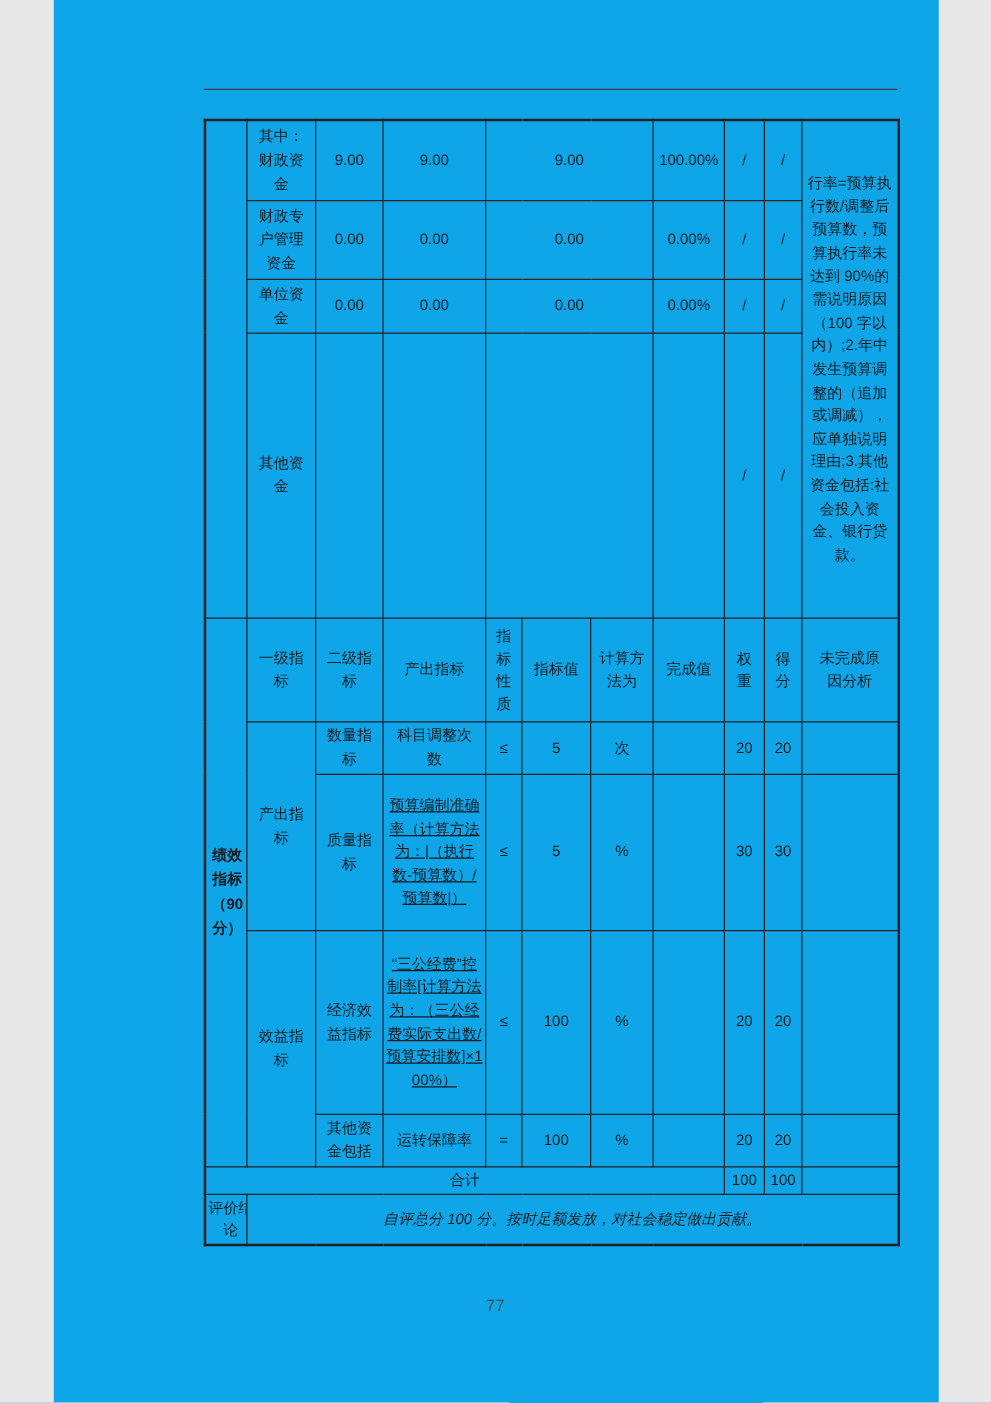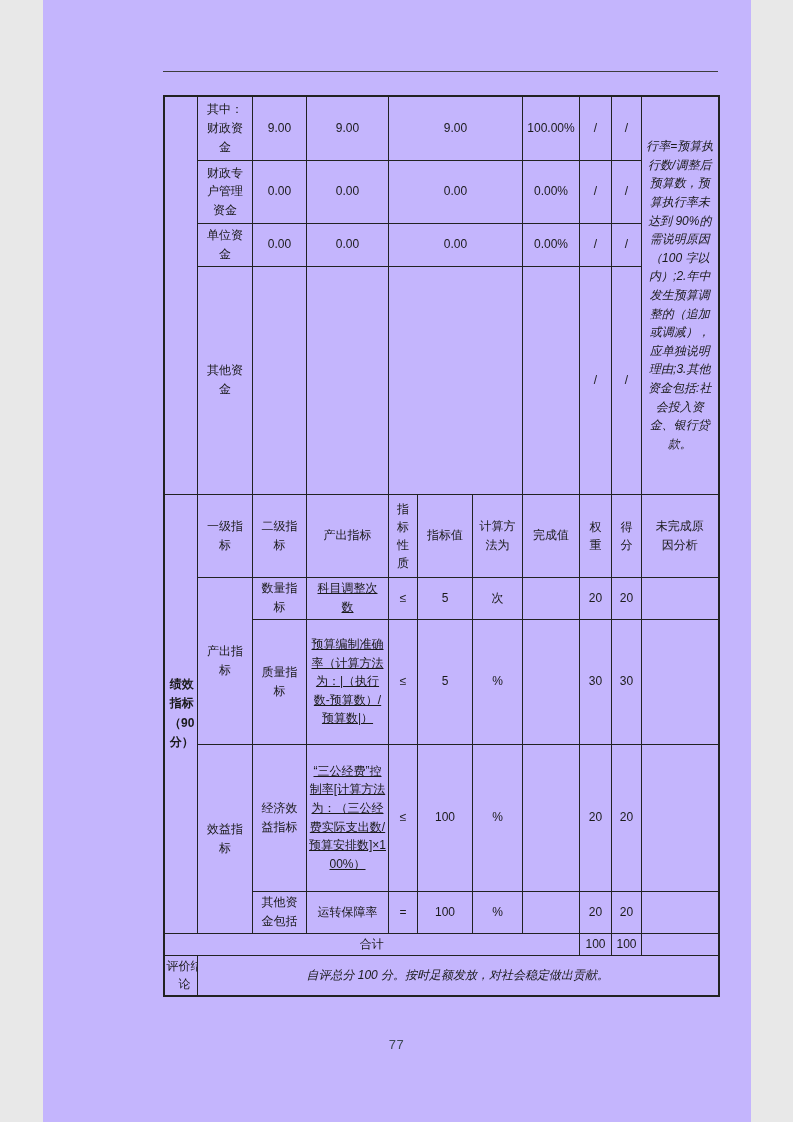--- a/index.html
+++ b/index.html
@@ -1,20 +1,20 @@
 <!DOCTYPE html>
 <html><head>
 <meta charset="utf-8">
 <style>
   html,body{margin:0;padding:0;background:#e8e8e8;}
   .page{
     position:relative;
     width:708px;height:1122px;
     margin:0 auto;
-    background:#c4b5fd;
+    background:#0ea5e9;
     font-family:"Liberation Sans",sans-serif;
     color:#1a1a1a;
     overflow:hidden;
   }
   .header-rule{
     position:absolute;left:120px;top:71px;width:555px;height:0;
     border-top:1px solid #3d3d3d;
   }
   table.eval{
     position:absolute;left:120px;top:95px;
@@ -30,24 +30,24 @@
     word-break:break-all;overflow:hidden;
   }
   
   .r1{height:64px}.r2{height:63px}.r3{height:43px}.r4{height:228px}
   .r5{height:83px}.r6{height:42px}.r7{height:125px}.r8{height:147px}
   .r9{height:42px}.r10{height:22px}.r11{height:39px}
   
   .w1{width:1.15em;margin:0 auto;line-height:1.5;}
   .w3{width:3em;margin:0 auto;}
   .w4{width:4em;margin:0 auto;}
-  .w5{width:5em;margin:0 auto;text-decoration:underline;}
+  .w5{width:5em;margin:0 auto;}
   .cat{width:2.55em;margin:0 auto;line-height:1.6;font-weight:bold;}
   .notes-cell{
-    font-style:italic;text-align:left;vertical-align:top;
+    text-align:left;vertical-align:top;
     padding:3px 3px 3px 5px;line-height:21px;font-size:12px;
   }
   .small-lh{line-height:1.5;font-size:12px;text-decoration:underline;}
   .conclusion-cell{
     font-style:italic;text-align:left;padding-left:12px;font-size:12px;
   }
   .page-number{
     position:absolute;left:0;right:0;top:1037px;
     text-align:center;font-size:13px;color:#3e4a56;
     letter-spacing:0.5px;

